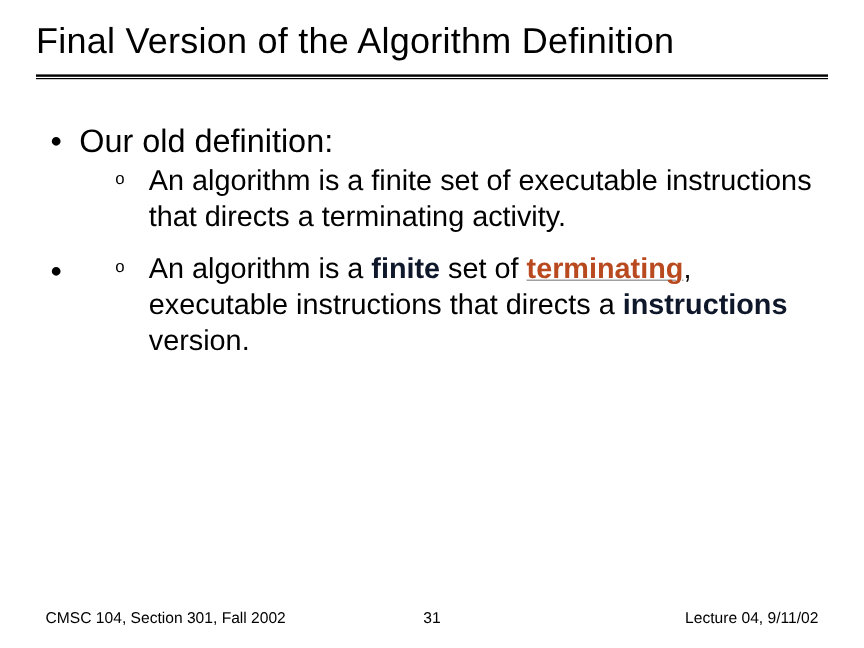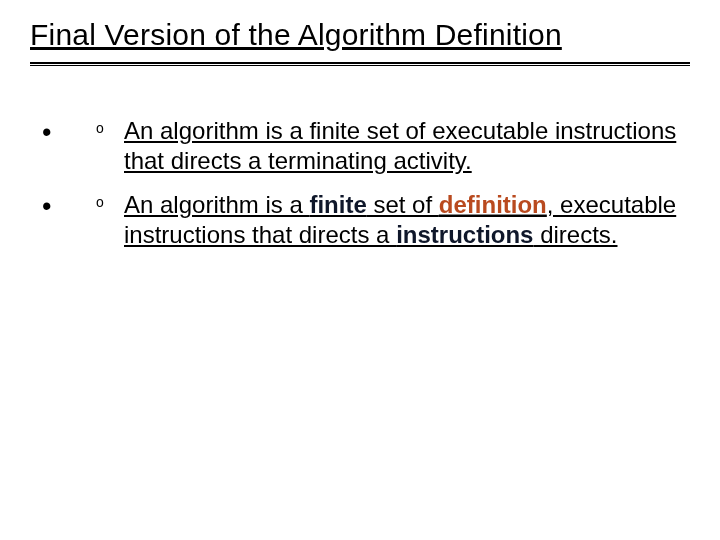--- a/index.html
+++ b/index.html
@@ -8,21 +8,20 @@
     font-family: Arial, Helvetica, sans-serif;
     background: #fff;
     color: #000;
     position: relative;
   }
   .slide {
     width: 720px;
     height: 540px;
     padding: 18px 30px 0 30px;
     position: relative;
-    text-decoration: underline;
   }
   .title {
     font-size: 30px;
     font-weight: normal;
     color: #000;
     margin-bottom: 10px;
     letter-spacing: 0.2px;
   }
   .rule {
     width: 660px;
@@ -62,21 +61,20 @@
     content: "•";
     position: absolute;
     left: 4px;
     top: 0;
     font-size: 27px;
     color: #000;
   }
   ul.sub {
     list-style: none;
     padding-left: 30px;
-    margin-top: 14px;
     margin-bottom: 10px;
   }
   ul.sub > li {
     position: relative;
     padding-left: 28px;
     font-size: 24px;
     line-height: 1.25;
   }
   ul.sub > li::before {
     content: "o";
@@ -125,32 +123,38 @@
 
   <div class="rule">
     <div class="bar1"></div>
     <div class="bar2"></div>
   </div>
 
   <div class="content">
     <ul class="top">
 
       <li>
+        <span>Our old definition:</span>
         <ul class="sub">
           <li>
             <span>An algorithm is a finite set of executable instructions that directs a terminating activity.</span>
           </li>
         </ul>
       </li>
 
       <li>
         <ul class="sub">
           <li>
-            <span>An algorithm is a </span><span class="kw">finite</span><span> set of </span><span class="kw-u">definition</span><span>, executable instructions that directs a </span><span class="kw">instructions</span><span> directs.</span>
+            <span>An algorithm is a </span><span class="kw">finite</span><span> set of </span><span class="kw-u">terminating</span><span>, executable instructions that directs a </span><span class="kw">instructions</span><span> version.</span>
           </li>
         </ul>
       </li>
 
     </ul>
   </div>
 
+  <div class="footer">
+    <span>CMSC 104, Section 301, Fall 2002</span>
+    <span class="page">31</span>
+    <span>Lecture 04, 9/11/02</span>
+  </div>
 
 </div>
 
 </body></html>

